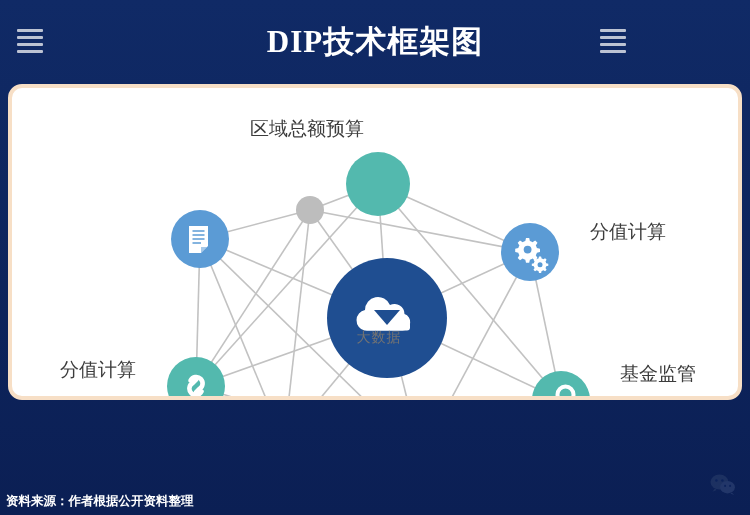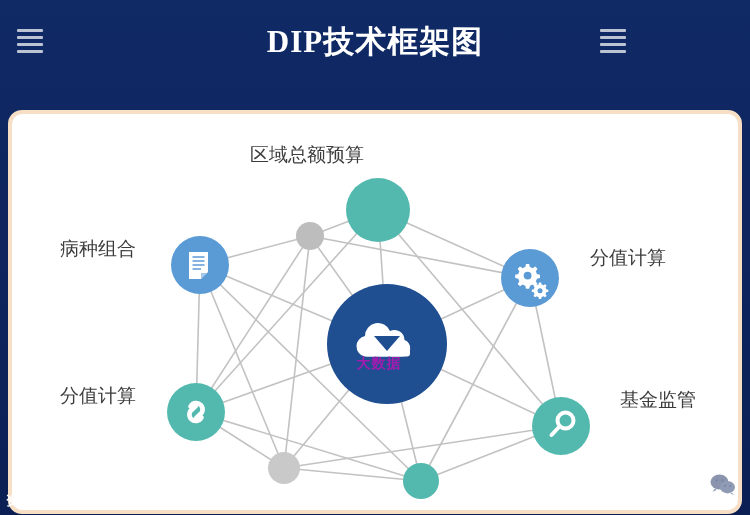--- a/index.html
+++ b/index.html
@@ -66,26 +66,25 @@
     font-weight: bold;
     letter-spacing: 1px;
   }
 
   
   .card {
     position: absolute;
     left: 8px;
     top: 84px;
     width: 734px;
-    height: 404px;
+    height: 316px;
     background: #ffffff;
     border: 4px solid #f7dfc6;
     border-radius: 14px;
     overflow: hidden;
-    margin-top: 26px;
   }
 
   .diagram {
     position: absolute;
     inset: 0;
   }
 
   .diagram svg { display: block; }
 
   
@@ -101,23 +100,23 @@
   .label-left2  { left: 48px;  top: 269px; }
   .label-right1 { left: 578px; top: 131px; text-align: right; }
   .label-right2 { left: 608px; top: 273px; }
 
   .hub-label {
     position: absolute;
     left: 0;
     top: 241px;
     width: 734px;
     text-align: center;
-    color: #a21caf;
+    color: #737373;
     font-size: 14px;
-    font-weight: bold;
+    font-weight: normal;
     letter-spacing: 1px;
     pointer-events: none;
   }
 
   
   .footer {
     position: absolute;
     left: 0;
     bottom: 0;
     width: 750px;
@@ -283,21 +282,20 @@
                      a8.5 8.5 0 0 1 -2 16.5
                      h-38
                      a10.5 10.5 0 0 1 0.5 -20.5 z"></path>
             <rect x="352" y="234" width="46" height="8.5" rx="3"></rect>
             <path d="M362 222 h26 l-13 15 z" fill="#1f4e91"></path>
           </g>
         </g>
       </svg>
 
       <div class="label label-top">区域总额预算</div>
-      <div class="label label-left1">病种组合</div>
       <div class="label label-right1">分值计算</div>
       <div class="label label-left2">分值计算</div>
       <div class="label label-right2">基金监管</div>
 
       <div class="hub-label">大数据</div>
     </div>
   </div>
 
   <div class="footer">
     <div class="source">资料来源：作者根据公开资料整理</div>

